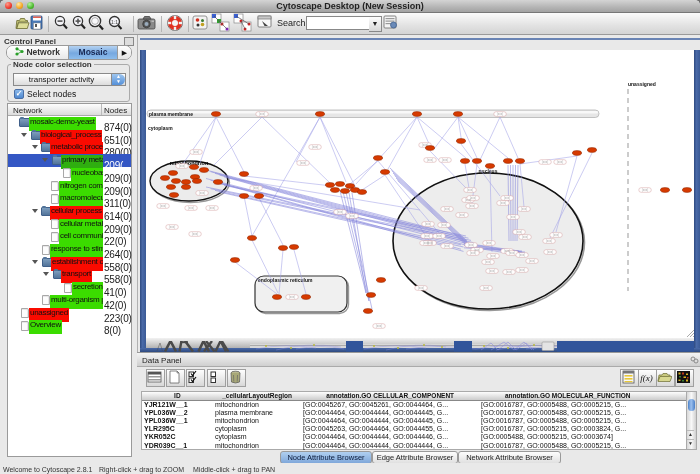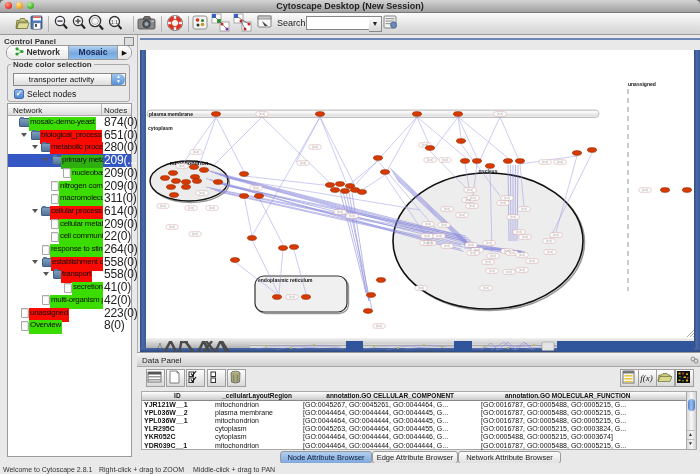--- a/index.html
+++ b/index.html
@@ -27,21 +27,21 @@
 #combobtn{right:0px;top:0px;width:13px;height:11px;background:linear-gradient(#9ec6f0,#5590d8);border-left:1px solid #8a8a8a;border-radius:0 6px 6px 0;color:#fff;font-size:5px;text-align:center;line-height:5px}
 #chk{left:14px;top:89px;width:8px;height:8px;background:linear-gradient(#8ab8ea,#4e88d0);border:1px solid #4a6fa5;border-radius:2px;color:#fff;font-size:8px;line-height:8px;font-weight:bold;text-align:center}
 #chklbl{left:27px;top:89px;font-size:8.5px;color:#111}
 #treebox{left:7px;top:103px;width:123px;height:352px;background:#fff;border:1px solid #9a9a9a}
 #treehdr{left:0;top:0;width:123px;height:11px;background:linear-gradient(#fdfdfd,#dcdcdc);border-bottom:1px solid #aaa}
 #treehdr .h1{left:5px;top:2px;font-size:8px;color:#222}
 #treehdr .h2{left:96px;top:2px;font-size:8px;color:#222}
 #treehdr .hd{left:93px;top:0;width:1px;height:11px;background:#bbb}
 .trow{left:0;width:123px;height:12.7px;font-size:8px;letter-spacing:-0.3px;white-space:nowrap}
 .trow .lbl{position:absolute;top:1px;height:14px;line-height:10.5px;padding:0 1px;color:#111;overflow:hidden}
-.trow .val{position:absolute;left:96px;top:1px;font-size:12px;letter-spacing:-0.2px;color:#222;line-height:10.5px}
+.trow .val{position:absolute;left:96px;top:7px;font-size:10px;letter-spacing:-0.2px;color:#222;line-height:10.5px}
 .g{background:#3bdc00}
 .r{background:#fa0a00}
 .arr{position:absolute;top:4px;width:0;height:0;border-left:3px solid transparent;border-right:3px solid transparent;border-top:4px solid #555}
 .fold{position:absolute;top:2px;width:9px;height:7px;background:linear-gradient(#7d9dbd,#52749a);border:1px solid #40608a;border-radius:1px}
 .fold:before{content:"";position:absolute;left:0;top:-2px;width:4px;height:2px;background:#52749a;border-radius:1px 1px 0 0}
 .file{position:absolute;top:1.5px;width:6px;height:8px;background:#fdfdfd;border:1px solid #a8a8a8;border-radius:0 2px 0 0;box-shadow:inset -1px 1px 0 #e8e8e8}
 
 #statusbar{left:0;top:463px;width:700px;height:11px;background:#e9e9e9;font-size:7px;color:#333}
 
 #dpanel{left:137px;top:352px;width:563px;height:111px;background:#e9e9e9}

